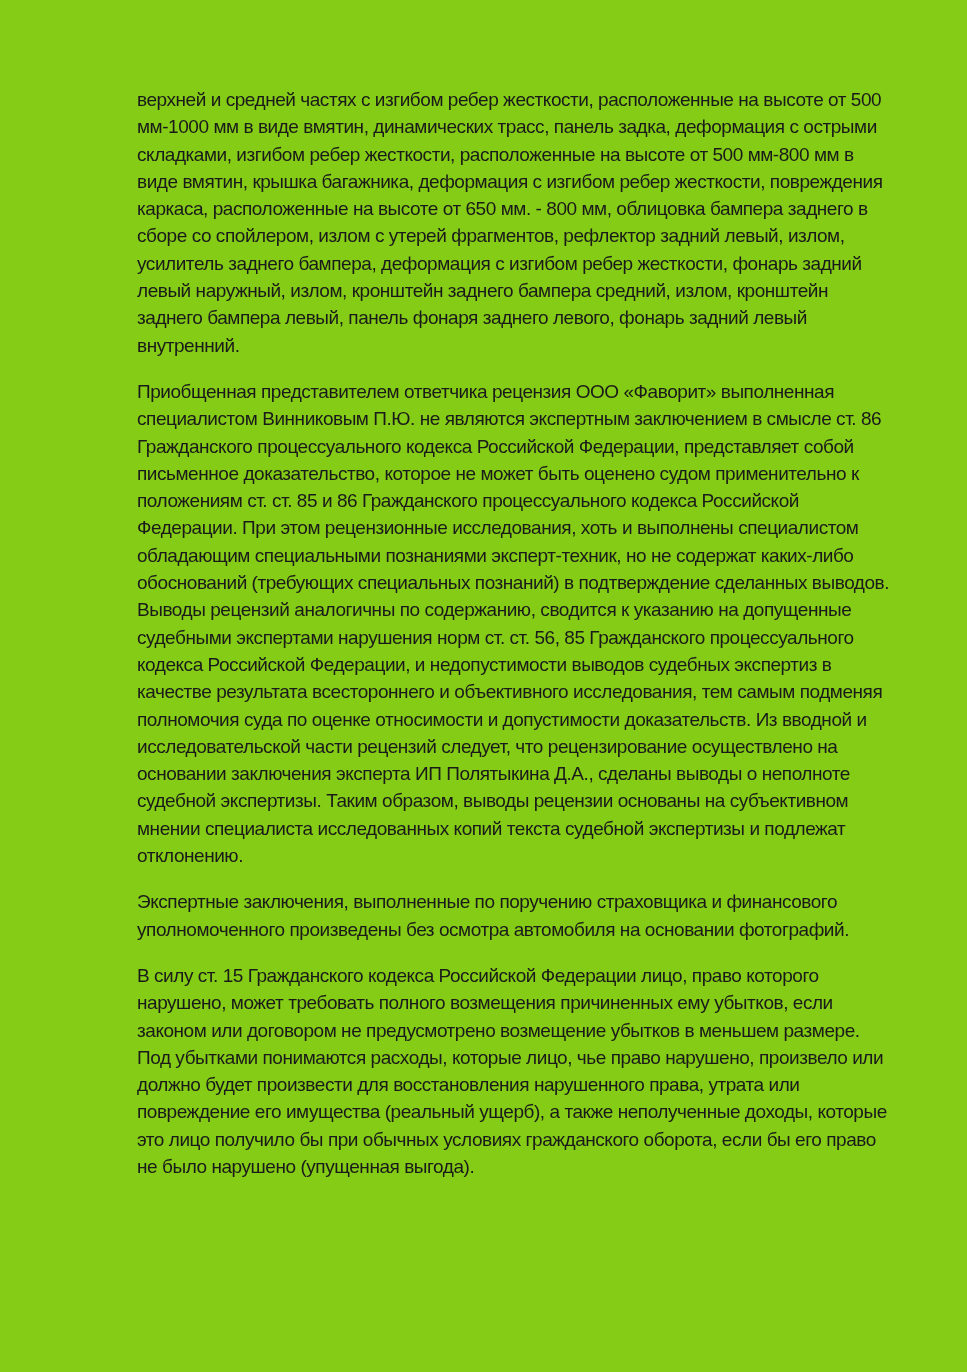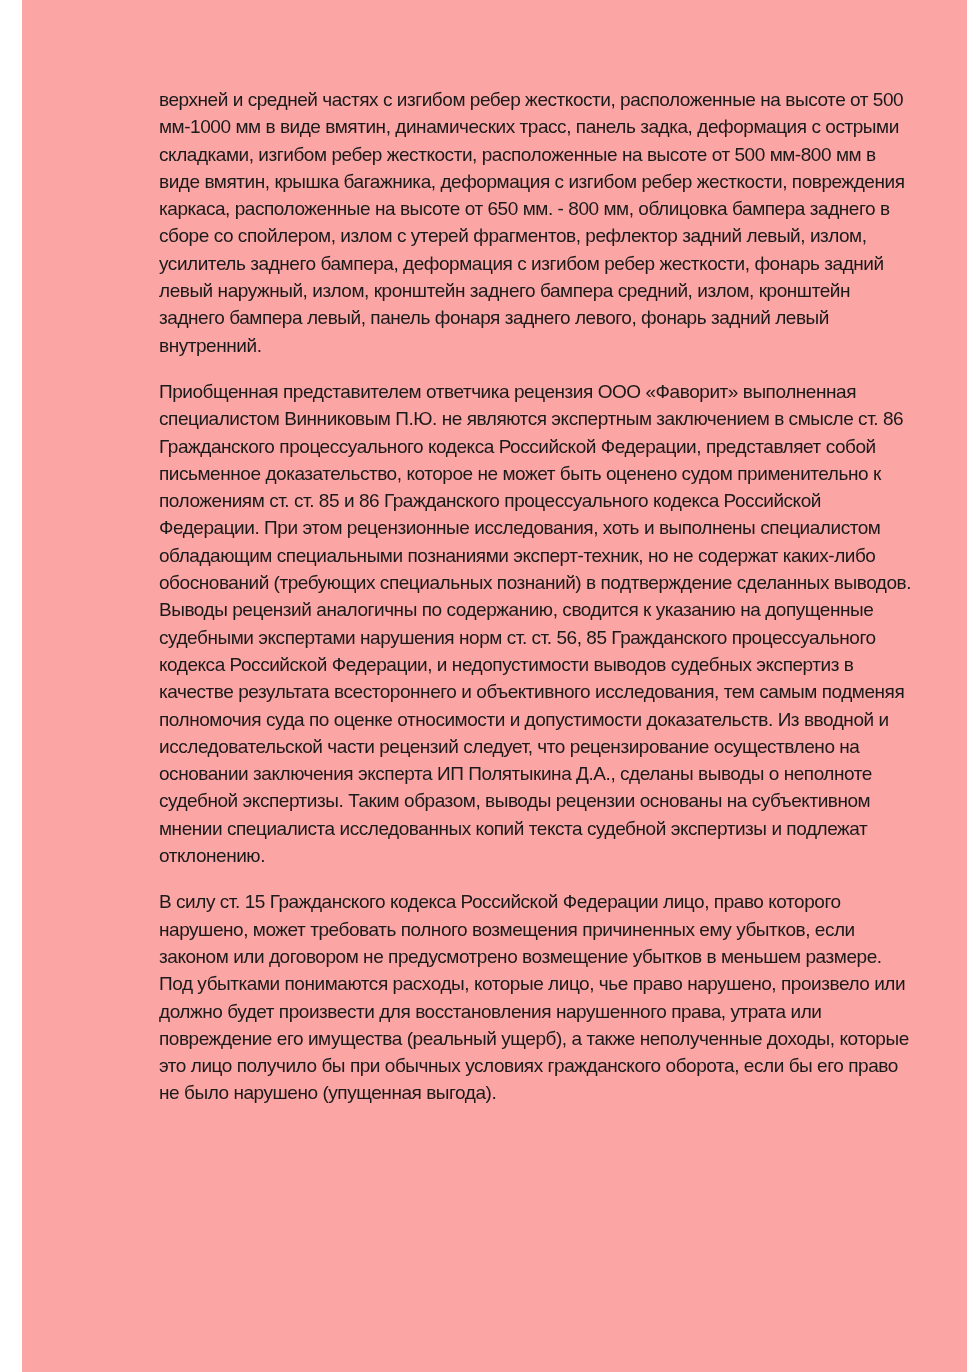--- a/index.html
+++ b/index.html
@@ -9,22 +9,21 @@
   }
   body {
     width: 967px;
     height: 1372px;
     position: relative;
     overflow: hidden;
   }
   .page {
     position: absolute;
     inset: 0;
-    background: #fca5a5;
-    margin-left: 22px;
+    background: #84cc16;
   }
   .doc {
     position: absolute;
     left: 137px;
     top: 86px;
     width: 760px;
     font-family: "Liberation Sans", "DejaVu Sans", sans-serif;
     font-size: 19px;
     line-height: 27.3px;
     letter-spacing: -0.45px;
@@ -38,15 +37,16 @@
     white-space: normal;
   }
 </style>
 </head>
 <body>
 
 <div class="page">
   <div class="doc">
     <p>верхней и средней частях с изгибом ребер жесткости, расположенные на высоте от 500 мм-1000 мм в виде вмятин, динамических трасс, панель задка, деформация с острыми складками, изгибом ребер жесткости, расположенные на высоте от 500 мм-800 мм в виде вмятин, крышка багажника, деформация с изгибом ребер жесткости, повреждения каркаса, расположенные на высоте от 650 мм. - 800 мм, облицовка бампера заднего в сборе со спойлером, излом с утерей фрагментов, рефлектор задний левый, излом, усилитель заднего бампера, деформация с изгибом ребер жесткости, фонарь задний левый наружный, излом, кронштейн заднего бампера средний, излом, кронштейн заднего бампера левый, панель фонаря заднего левого, фонарь задний левый внутренний.</p>
     <p>Приобщенная представителем ответчика рецензия ООО «Фаворит» выполненная специалистом Винниковым П.Ю. не являются экспертным заключением в смысле ст. 86 Гражданского процессуального кодекса Российской Федерации, представляет собой письменное доказательство, которое не может быть оценено судом применительно к положениям ст. ст. 85 и 86 Гражданского процессуального кодекса Российской Федерации. При этом рецензионные исследования, хоть и выполнены специалистом обладающим специальными познаниями эксперт-техник, но не содержат каких-либо обоснований (требующих специальных познаний) в подтверждение сделанных выводов. Выводы рецензий аналогичны по содержанию, сводится к указанию на допущенные судебными экспертами нарушения норм ст. ст. 56, 85 Гражданского процессуального кодекса Российской Федерации, и недопустимости выводов судебных экспертиз в качестве результата всестороннего и объективного исследования, тем самым подменяя полномочия суда по оценке относимости и допустимости доказательств. Из вводной и исследовательской части рецензий следует, что рецензирование осуществлено на основании заключения эксперта ИП Полятыкина Д.А., сделаны выводы о неполноте судебной экспертизы. Таким образом, выводы рецензии основаны на субъективном мнении специалиста исследованных копий текста судебной экспертизы и подлежат отклонению.</p>
+    <p>Экспертные заключения, выполненные по поручению страховщика и финансового уполномоченного произведены без осмотра автомобиля на основании фотографий.</p>
     <p>В силу ст. 15 Гражданского кодекса Российской Федерации лицо, право которого нарушено, может требовать полного возмещения причиненных ему убытков, если законом или договором не предусмотрено возмещение убытков в меньшем размере. Под убытками понимаются расходы, которые лицо, чье право нарушено, произвело или должно будет произвести для восстановления нарушенного права, утрата или повреждение его имущества (реальный ущерб), а также неполученные доходы, которые это лицо получило бы при обычных условиях гражданского оборота, если бы его право не было нарушено (упущенная выгода).</p>
   </div>
 </div>
 
 </body></html>

